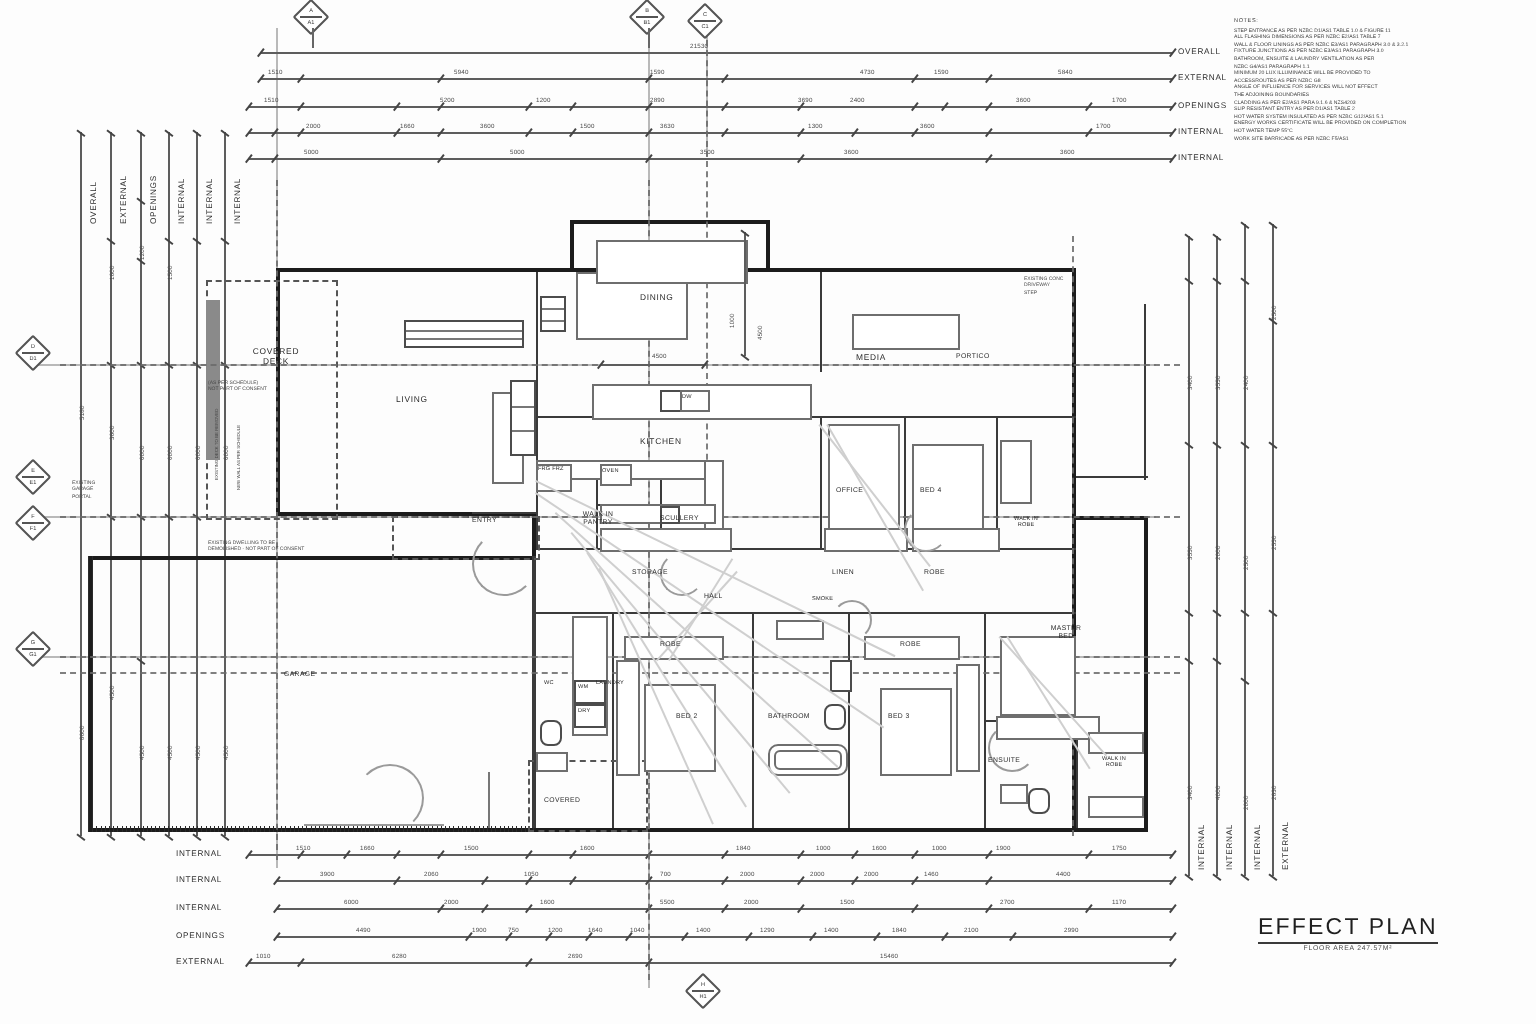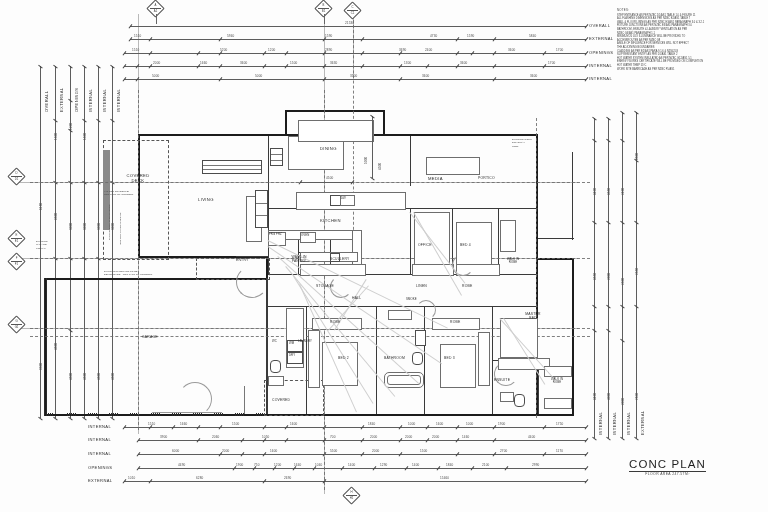--- a/index.html
+++ b/index.html
@@ -680,18 +680,18 @@
     <div class="nt">THE ADJOINING BOUNDARIES</div>
     <div class="nt">CLADDING AS PER E2/AS1 PARA 9.1.6 &amp; NZS4203</div>
     <div class="nt">SLIP RESISTANT ENTRY AS PER D1/AS1 TABLE 2</div>
     <div class="nt">HOT WATER SYSTEM INSULATED AS PER NZBC G12/AS1 5.1</div>
     <div class="nt">ENERGY WORKS CERTIFICATE WILL BE PROVIDED ON COMPLETION</div>
     <div class="nt">HOT WATER TEMP 55°C</div>
     <div class="nt">WORK SITE BARRICADE AS PER NZBC F5/AS1</div>
   </div>
 
   <div id="title">
-    <div class="t1">CONC PLAN</div>
+    <div class="t1">EFFECT PLAN</div>
     <div class="rule"></div>
     <div class="t2">FLOOR AREA 247.57M²</div>
   </div>
 
 </div>
 
 </body></html>

